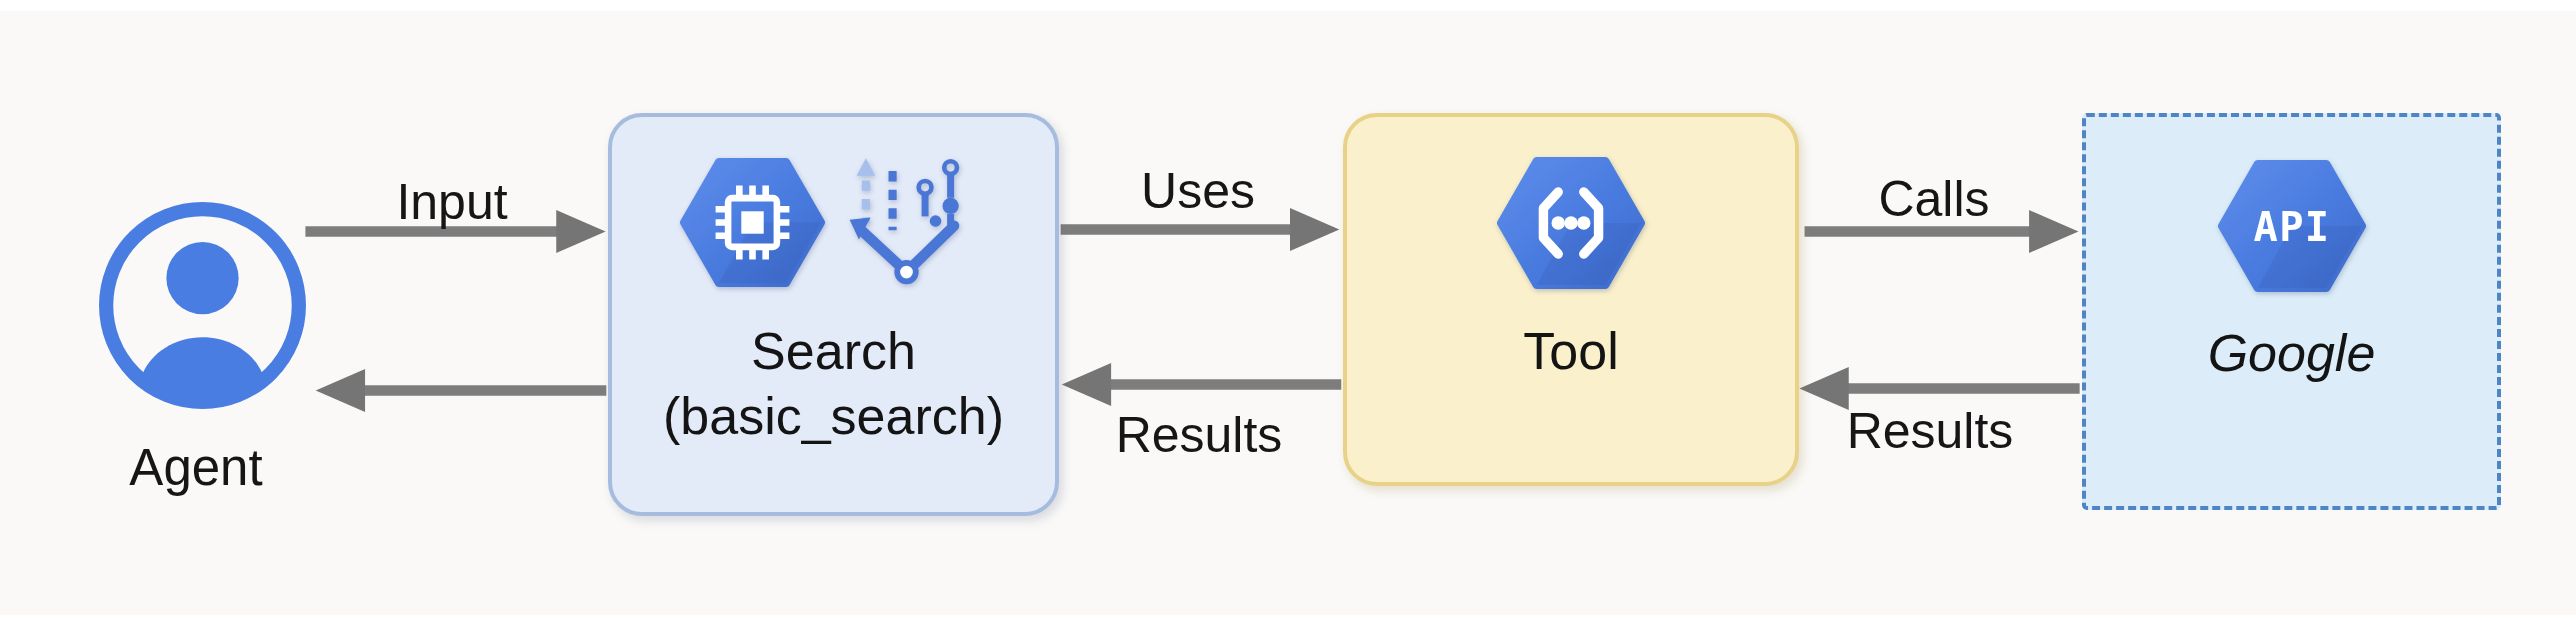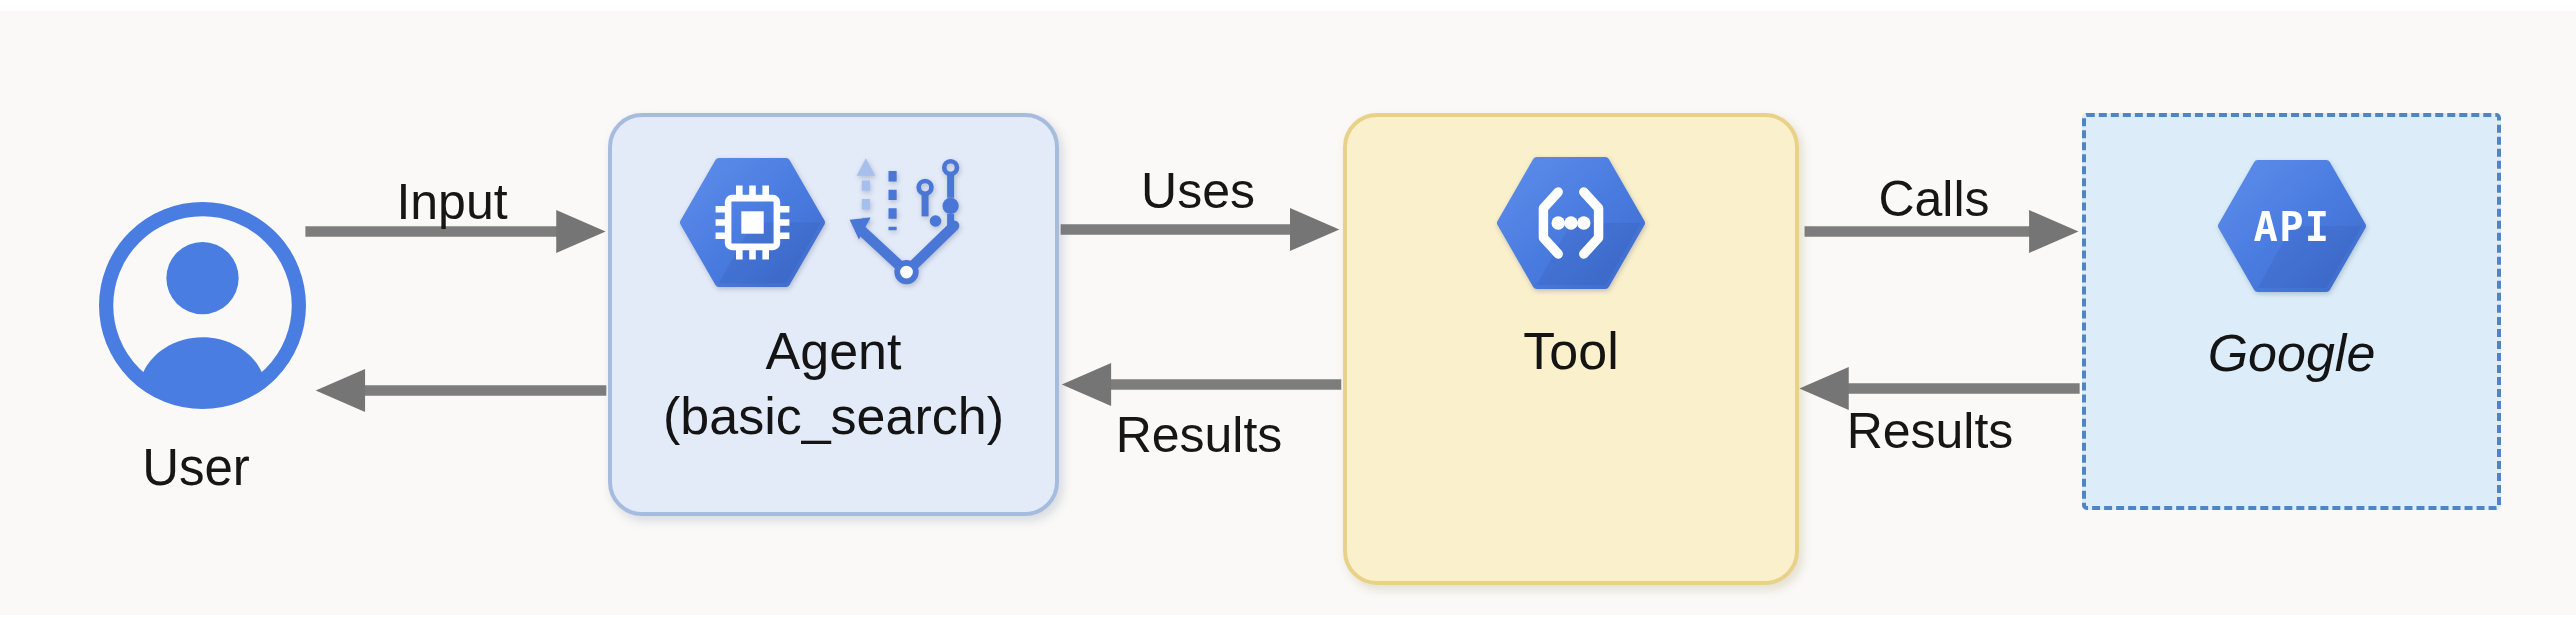--- a/index.html
+++ b/index.html
@@ -24,21 +24,21 @@
     font-size:51px;line-height:1;color:#161616;
   }
 
   .node-box{position:absolute;box-sizing:border-box;}
   .agent-box{
     left:608px;top:113px;width:451px;height:403px;
     background:#e3eaf8;border:4px solid #a6bcdf;border-radius:34px;
     box-shadow:3.2px 4.8px 9.7px rgba(100,115,145,.22);
   }
   .tool-box{
-    left:1343px;top:113px;width:456px;height:472px;
+    left:1343px;top:113px;width:456px;height:373px;
     background:#faf0cb;border:4px solid #e8d288;border-radius:34px;
     box-shadow:3.2px 4.8px 9.7px rgba(150,125,60,.20);
   }
   .api-box{
     left:2082px;top:113px;width:419px;height:397px;
     background:#dcedf9;border:4px dashed #4e86c5;border-radius:4.8px;font-style:italic;
   }
   .node-title{
     position:absolute;left:0;right:0;text-align:center;
     font-size:52px;line-height:65px;color:#141414;white-space:nowrap;
@@ -54,21 +54,21 @@
 
 <div class="canvas">
   <div class="strip top"></div>
   <div class="strip bottom"></div>
 
   <svg class="abs" style="left:93px;top:196px;width:219px;height:219px" viewBox="0 0 100 100">
     <circle cx="50" cy="50" r="44" fill="none" stroke="#4a7de2" stroke-width="6.5"></circle>
     <circle cx="50" cy="37.5" r="16.5" fill="#4a7de2"></circle>
     <path d="M50 64.5 C37.5 64.5 26.5 71.5 22.5 81.5 A41.5 41.5 0 0 0 77.5 81.5 C73.5 71.5 62.5 64.5 50 64.5 Z" fill="#4a7de2"></path>
   </svg>
-  <div class="user-label" style="left:196px;top:467px">User</div>
+  <div class="user-label" style="left:196px;top:467px">Agent</div>
 
   <svg class="edge-svg" style="left:304px;top:210px" width="303" height="43" viewBox="0 0 377 54">
     <line x1="0" y1="27" x2="318" y2="27" stroke="#7d7d7d" stroke-width="13"></line>
     <polygon points="315,0 377,27 315,54" fill="#757575"></polygon>
   </svg>
   <div class="edge-label" style="left:452px;top:202px">Input</div>
 
   <svg class="edge-svg" style="left:314px;top:369px" width="294" height="43" viewBox="0 0 365 54">
     <line x1="60" y1="27" x2="365" y2="27" stroke="#7d7d7d" stroke-width="13"></line>
     <polygon points="62,0 0,27 62,54" fill="#757575"></polygon>
@@ -93,21 +93,21 @@
   <div class="edge-label" style="left:1934px;top:199px">Calls</div>
 
   <svg class="edge-svg" style="left:1798px;top:367px" width="283" height="43" viewBox="0 0 352 54">
     <line x1="60" y1="27" x2="352" y2="27" stroke="#7d7d7d" stroke-width="13"></line>
     <polygon points="62,0 0,27 62,54" fill="#757575"></polygon>
   </svg>
   <div class="edge-label" style="left:1930px;top:431px">Results</div>
 
   <div class="node-box agent-box">
     <div class="node-title agent-title">
-      <div>Agent</div>
+      <div>Search</div>
       <div>(basic_search)</div>
     </div>
   </div>
   <svg class="icon-svg" style="left:680px;top:157px;width:145px;height:131px" viewBox="0 0 110 99">
     <defs>
       <linearGradient id="hg1" x1="0" y1="0" x2="1" y2="1">
         <stop offset="0" stop-color="#5e8dea"></stop>
           <stop offset=".5" stop-color="#4a7ce0"></stop>
           <stop offset="1" stop-color="#3e6bca"></stop>
       </linearGradient>

